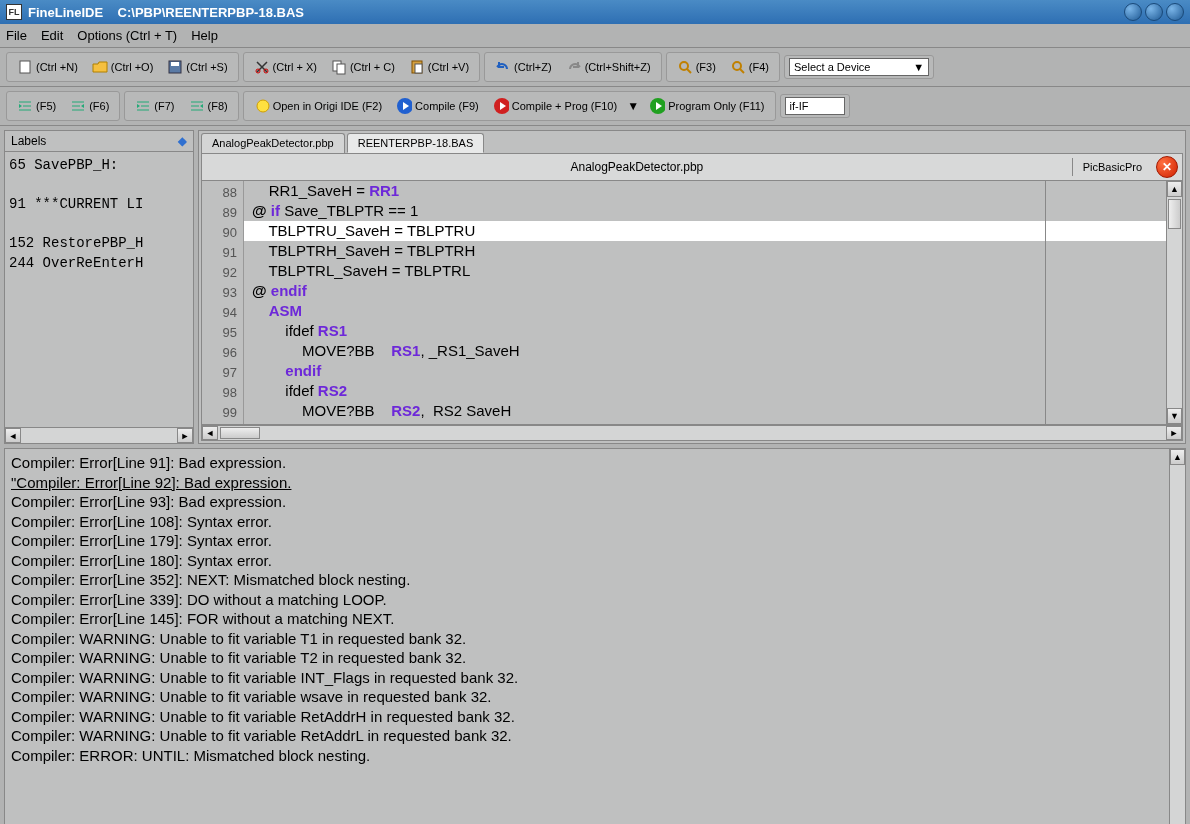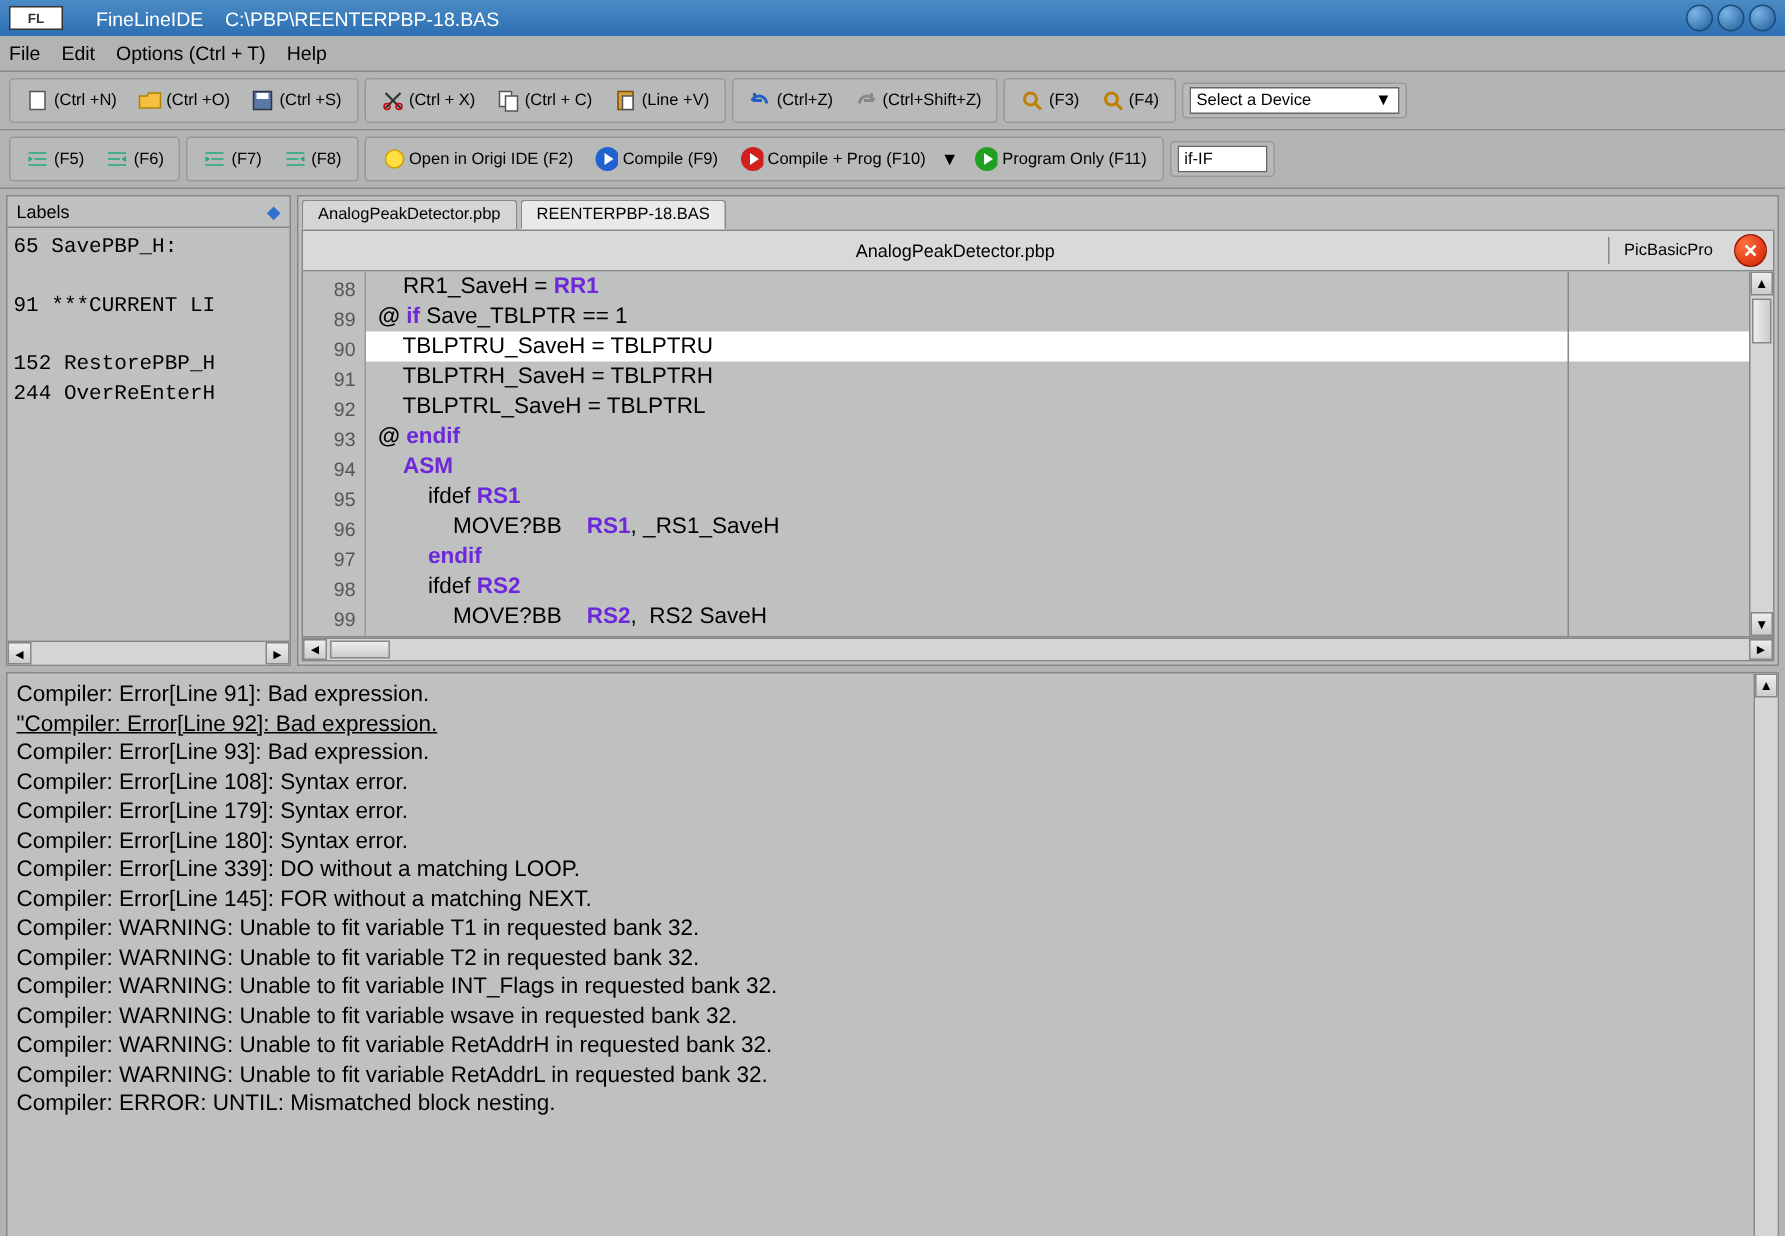--- a/index.html
+++ b/index.html
@@ -1,20 +1,20 @@
 <!DOCTYPE html>
 <html><head>
 <meta charset="utf-8">
 <style>
 * { margin: 0; padding: 0; box-sizing: border-box; font-family: Tahoma, sans-serif; }
 body { background: #b2b3b3; font-size: 12px; width: 1190px; height: 824px; overflow: hidden; }
 
 .titlebar { background: linear-gradient(to bottom, #4a8bc5, #2e6fb3); height: 24px; display: flex; align-items: center; padding: 0 6px; color: #fff; }
-.titlebar .logo { width: 36px; height: 16px; background: #fff; border: 1px solid #333; display: flex; align-items: center; justify-content: center; font-size: 9px; color: #333; font-weight: bold; margin-right: 22px; }
-.titlebar .title { font-size: 13px; flex: 1; }
+.titlebar .logo { width: 16px; height: 16px; background: #fff; border: 1px solid #333; display: flex; align-items: center; justify-content: center; font-size: 9px; color: #333; font-weight: bold; margin-right: 6px; }
+.titlebar .title { font-size: 13px; flex: 1; font-weight: bold; }
 .titlebar .winbtns { display: flex; gap: 3px; }
 .titlebar .winbtn { width: 18px; height: 18px; border-radius: 50%; background: radial-gradient(circle at 30% 30%, #7ab5e8, #1f5a95); border: 1px solid #1a4a7a; }
 
 .menubar { background: #b2b3b3; height: 24px; display: flex; align-items: center; padding: 0 6px; gap: 14px; font-size: 13px; border-bottom: 1px solid #888; }
 .menubar span { cursor: default; }
 
 .toolbar-row { background: #b2b3b3; padding: 4px 6px; display: flex; align-items: center; gap: 4px; border-bottom: 1px solid #888; }
 .toolbar-group { display: flex; align-items: center; gap: 2px; border: 1px solid #999; border-radius: 3px; padding: 2px 4px; background: #b8b9b9; }
 .tbtn { display: flex; align-items: center; gap: 3px; padding: 3px 5px; border: 1px solid transparent; border-radius: 2px; cursor: pointer; font-size: 11px; }
 .ticon { width: 16px; height: 16px; display: flex; align-items: center; justify-content: center; }
@@ -131,21 +131,21 @@
         </span>
         <span>(Ctrl + C)</span>
       </div>
     <div class="tbtn">
         <span class="ticon">
           <svg width="16" height="16">
             <rect x="3" y="2" width="10" height="12" fill="#d4a040" stroke="#805000"></rect>
             <rect x="6" y="5" width="7" height="9" fill="#fff" stroke="#555"></rect>
           </svg>
         </span>
-        <span>(Line +V)</span>
+        <span>(Ctrl +V)</span>
       </div>
   </div>
   <div class="toolbar-group">
     <div class="tbtn">
         <span class="ticon">
           <svg width="16" height="16">
             <path d="M12 10 A5 5 0 0 0 4 6 L2 8 M4 3 L4 8 L9 8" fill="none" stroke="#2060c0" stroke-width="2"></path>
           </svg>
         </span>
         <span>(Ctrl+Z)</span>
@@ -356,20 +356,21 @@
 </div>
 
 <div class="output">
   <div class="output-body" id="output-body">
       <div>Compiler: Error[Line 91]: Bad expression.</div>
       <div class="uline">"Compiler: Error[Line 92]: Bad expression.</div>
       <div>Compiler: Error[Line 93]: Bad expression.</div>
       <div>Compiler: Error[Line 108]: Syntax error.</div>
       <div>Compiler: Error[Line 179]: Syntax error.</div>
       <div>Compiler: Error[Line 180]: Syntax error.</div>
+      <div>Compiler: Error[Line 352]: NEXT: Mismatched block nesting.</div>
       <div>Compiler: Error[Line 339]: DO without a matching LOOP.</div>
       <div>Compiler: Error[Line 145]: FOR without a matching NEXT.</div>
       <div>Compiler: WARNING: Unable to fit variable T1  in requested bank 32.</div>
       <div>Compiler: WARNING: Unable to fit variable T2  in requested bank 32.</div>
       <div>Compiler: WARNING: Unable to fit variable INT_Flags in requested bank 32.</div>
       <div>Compiler: WARNING: Unable to fit variable wsave in requested bank 32.</div>
       <div>Compiler: WARNING: Unable to fit variable RetAddrH in requested bank 32.</div>
       <div>Compiler: WARNING: Unable to fit variable RetAddrL in requested bank 32.</div>
       <div>Compiler: ERROR: UNTIL: Mismatched block nesting.</div>
     </div>

